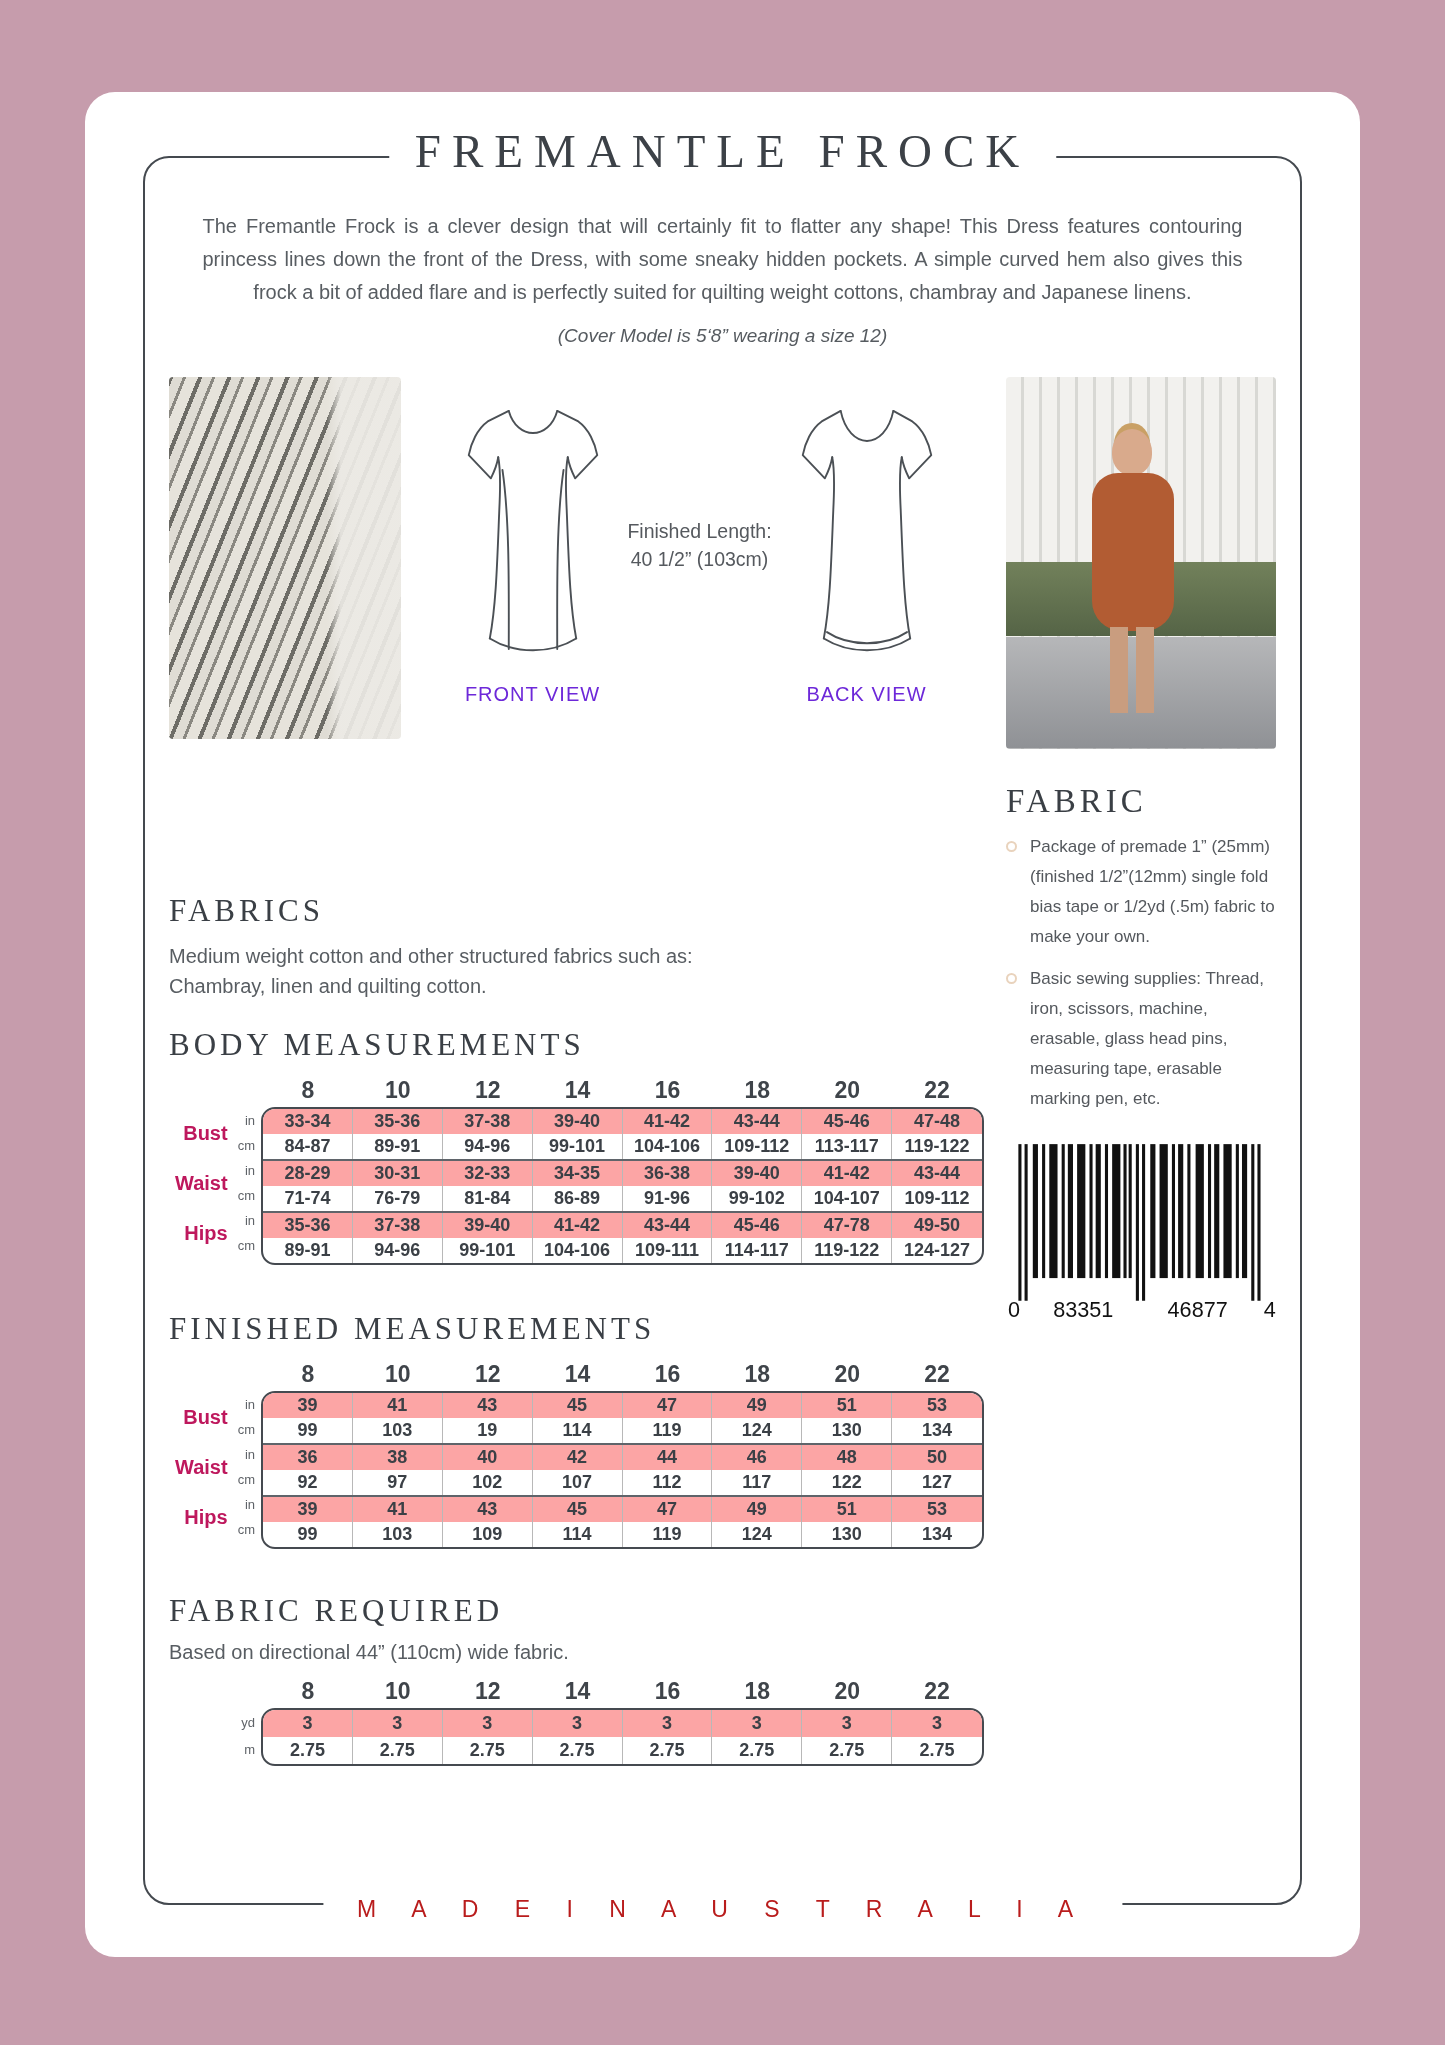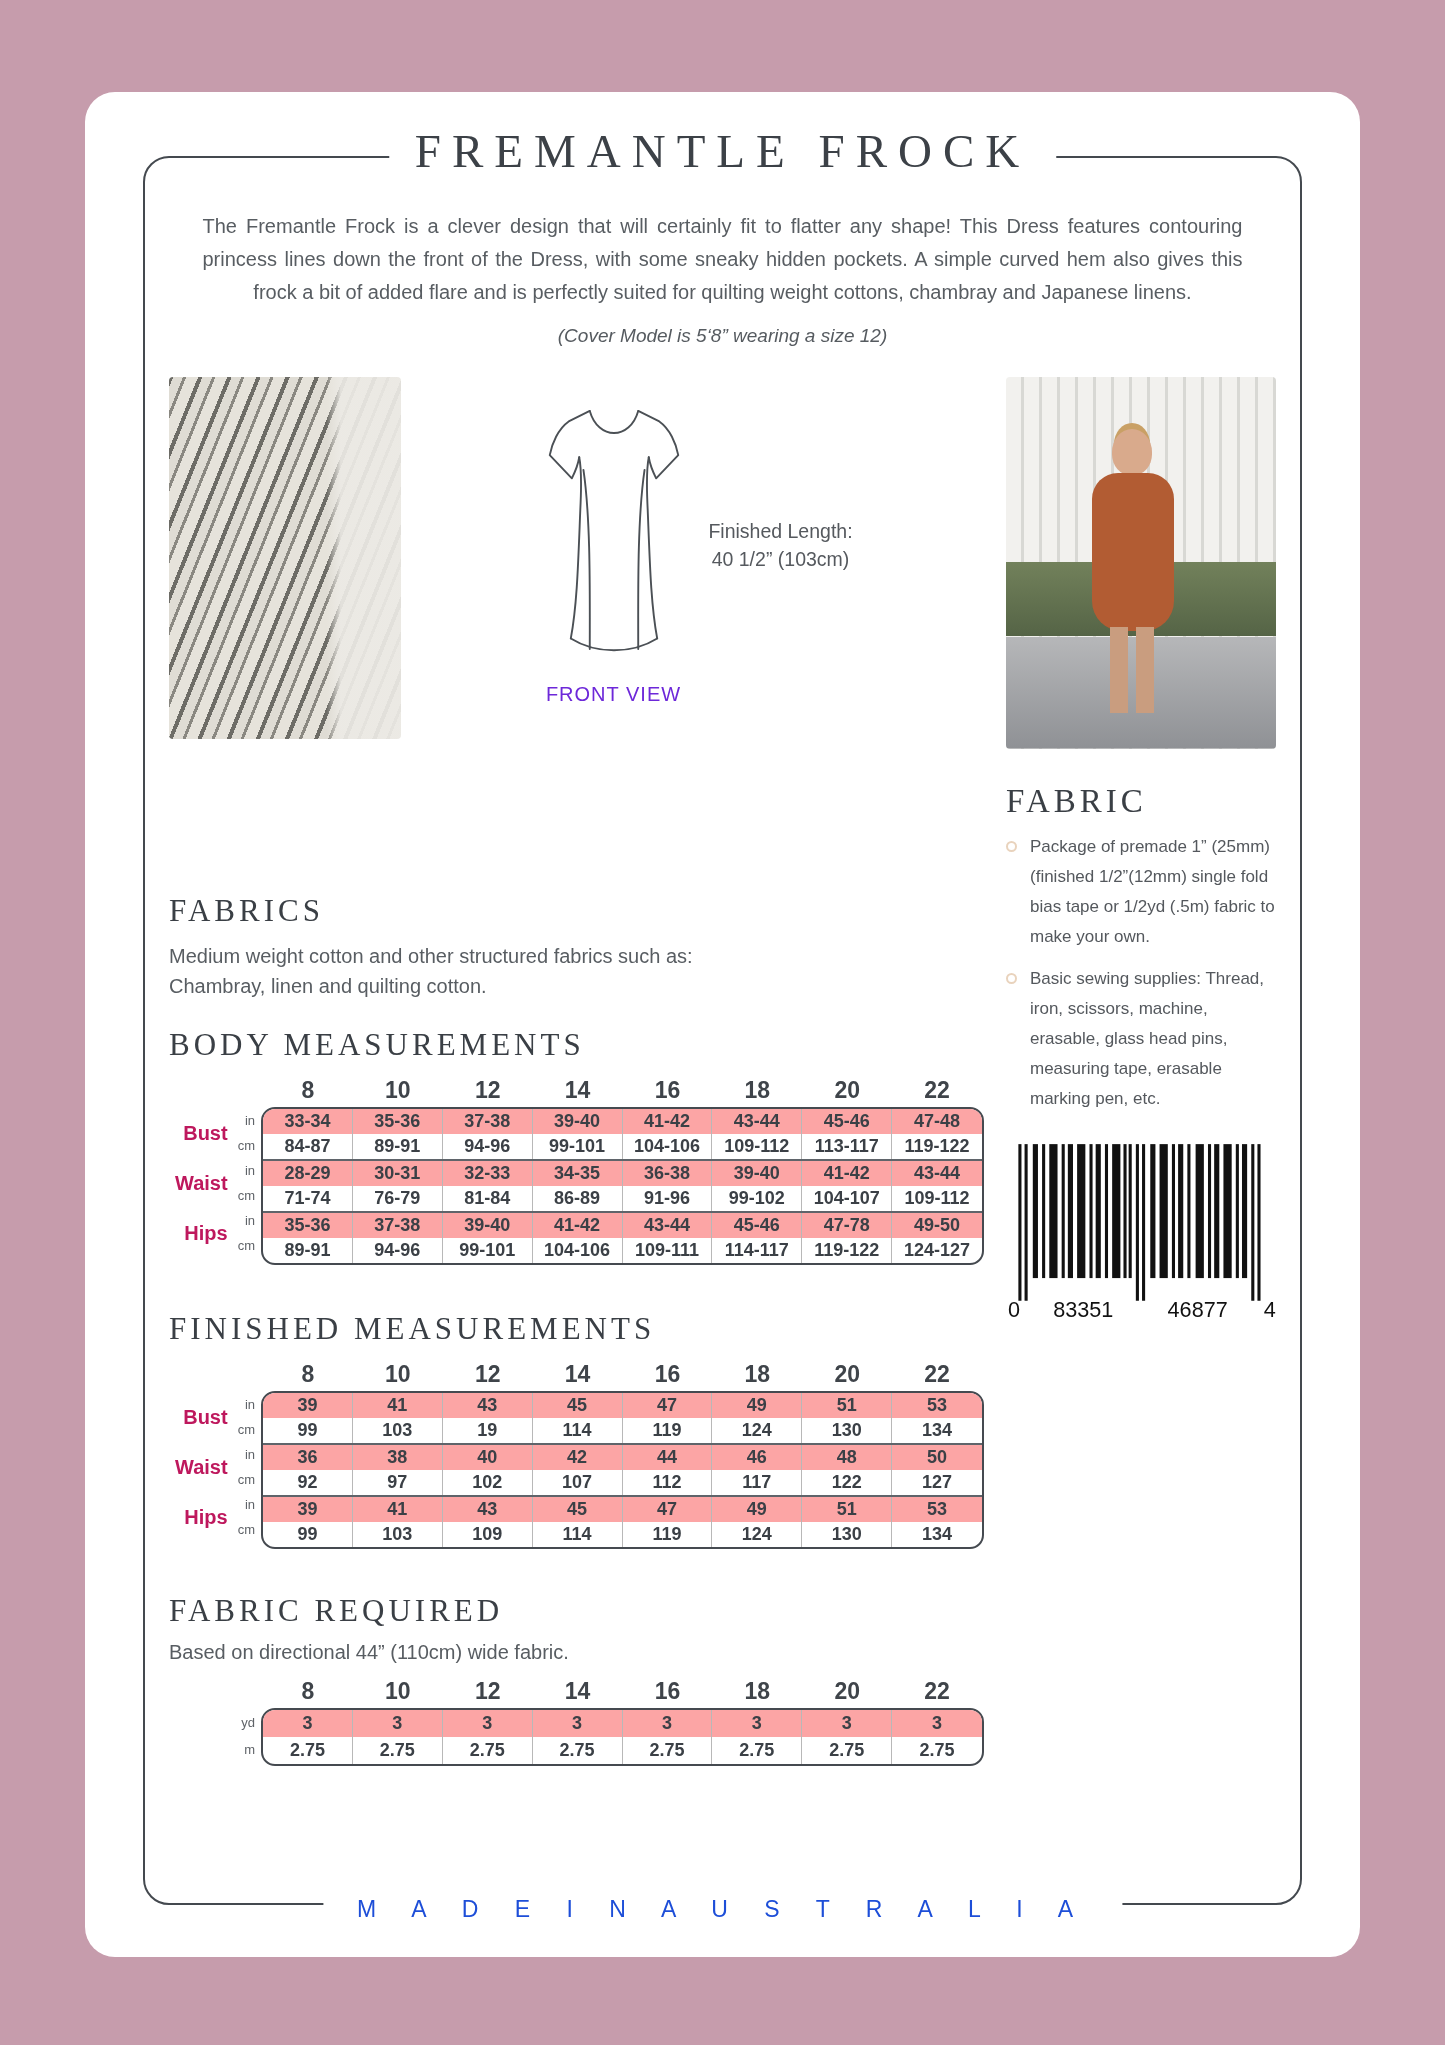--- a/index.html
+++ b/index.html
@@ -12,21 +12,21 @@
   .frame { position:absolute; left:58px; right:58px; top:64px; bottom:52px;
            border:2px solid #44494f; border-radius:26px; }
 
   .pattern-title { position:absolute; top:-34px; left:50%; transform:translateX(-50%);
     background:#fff; padding:0 26px; white-space:nowrap;
     font-family:"Liberation Serif", serif; font-size:47px; font-weight:500;
     letter-spacing:11px; color:#3c4147; }
 
   .made-in { position:absolute; bottom:-20px; left:50%; transform:translateX(-50%);
     background:#fff; padding:0 34px; white-space:nowrap;
-    font-size:23px; letter-spacing:15px; color:#1d4ed8; }
+    font-size:23px; letter-spacing:15px; color:#b91c1c; }
 
   .content { position:absolute; left:22px; right:22px; top:0; bottom:0; }
 
   .intro { margin:52px auto 0; width:1040px; font-size:20px; line-height:33px;
     color:#585d62; text-align:justify; text-align-last:center; }
   .cover-note { text-align:center; font-style:italic; font-size:19px; color:#565b60; margin-top:16px; }
 
   .columns { display:flex; gap:22px; margin-top:26px; padding:0 2px; }
   .leftcol { width:818px; }
   .rightcol { width:271px; }
@@ -149,20 +149,32 @@
                   <path class="dress-stroke" d="M104,72 C97,120 98,190 98,242"></path>
                 </svg>
                 <div class="view-caption">FRONT VIEW</div>
               </div>
 
               <div class="length-label">
                 <span>Finished Length:</span><br>
                 <span>40 1/2” (103cm)</span>
               </div>
 
+              <div class="figure">
+                <svg width="158" height="284" viewBox="0 0 150 260">
+                  <path class="dress-stroke" d="M50,16 C58,54 92,54 100,16"></path>
+                  <path class="dress-stroke" d="M50,16 L32,26 C22,33 16,47 14,58 L35,80 C39,72 41,66 42,60"></path>
+                  <path class="dress-stroke" d="M100,16 L118,26 C128,33 134,47 136,58 L115,80 C111,72 109,66 108,60"></path>
+                  <path class="dress-stroke" d="M42,60 C44,70 44,90 43,110 C41,160 40,200 34,232"></path>
+                  <path class="dress-stroke" d="M108,60 C106,70 106,90 107,110 C109,160 110,200 116,232"></path>
+                  <path class="dress-stroke" d="M34,232 C58,247 92,247 116,232"></path>
+                  <path class="dress-stroke" d="M37,226 C58,240 92,240 113,226"></path>
+                </svg>
+                <div class="view-caption">BACK VIEW</div>
+              </div>
             </div>
           </div>
 
           <section class="fabrics">
             <h2 class="serif">FABRICS</h2>
             <p>Medium weight cotton and other structured fabrics such as: Chambray, linen and quilting cotton.</p>
           </section>
 
           <section class="sec-body">
             <h2 class="serif">BODY MEASUREMENTS</h2>

